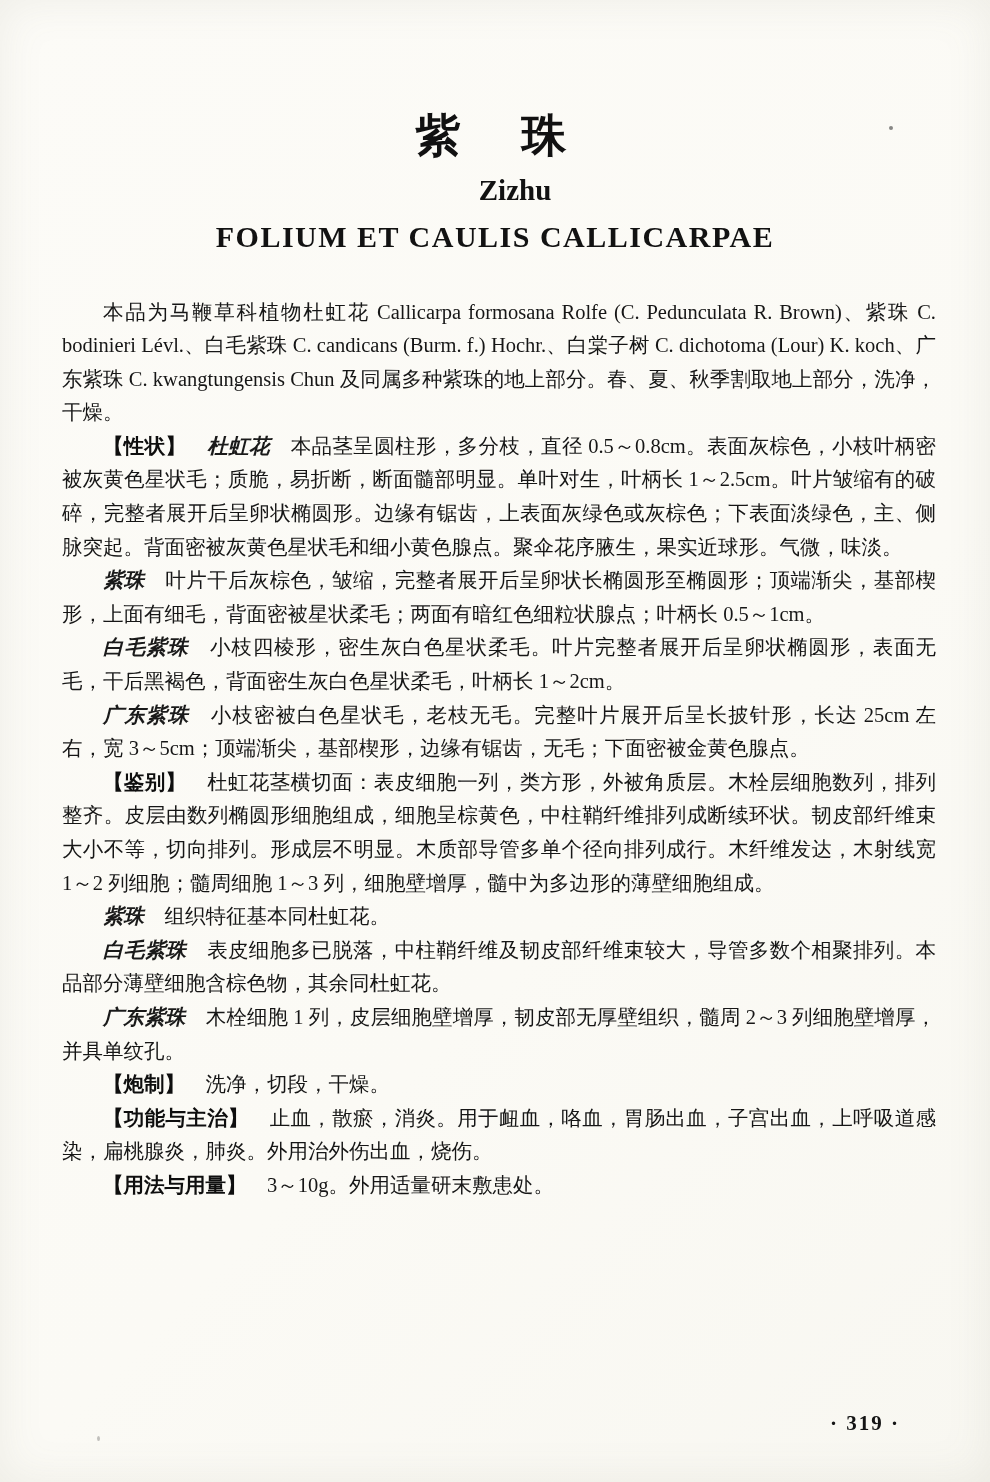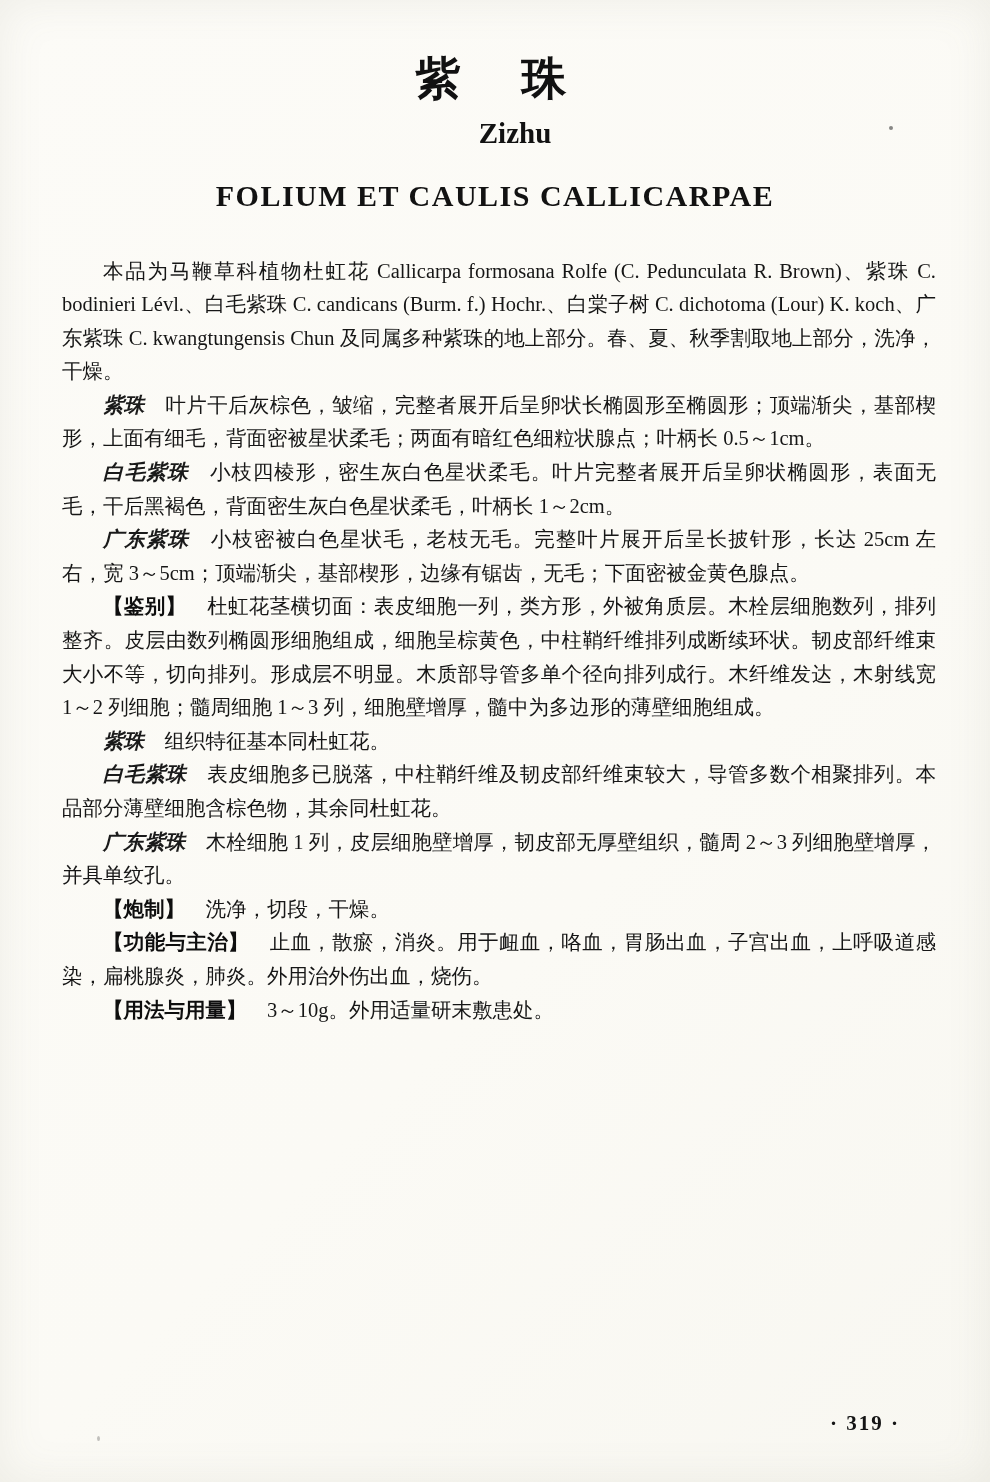--- a/index.html
+++ b/index.html
@@ -15,39 +15,39 @@
   .page {
     position: relative;
     width: 990px;
     height: 1482px;
     background: linear-gradient(135deg, #fcfbf7 0%, #fbfaf5 60%, #f8f7f1 100%);
     color: #161616;
     overflow: hidden;
     box-shadow: inset 0 0 45px rgba(120,115,100,0.10);
   }
   .header {
-    padding-top: 55px;
+    padding-top: 112px;
     text-align: center;
   }
   .title-cn {
     font-size: 45px;
     font-weight: 700;
     letter-spacing: 8px;
     line-height: 1.1;
     color: #111;
   }
   .pinyin {
     margin-top: 12px;
     font-size: 29px;
     font-weight: 700;
     color: #121212;
     margin-left: 40px;
   }
   .latin {
-    margin-top: 29px;
+    margin-top: 13px;
     font-size: 30px;
     font-weight: 700;
     letter-spacing: 1.5px;
     color: #121212;
   }
   .body-text {
     margin: 42px 54px 4px 62px;
     font-size: 20.5px;
     line-height: 33.6px;
     text-align: justify;
@@ -89,20 +89,21 @@
 <div class="page">
 
   <div class="header">
     <div class="title-cn">紫　珠</div>
     <div class="pinyin">Zizhu</div>
     <div class="latin">FOLIUM ET CAULIS CALLICARPAE</div>
   </div>
 
   <div class="body-text">
       <p class="para"><span class="seg-normal">本品为马鞭草科植物杜虹花 Callicarpa formosana Rolfe (C. Pedunculata R. Brown)、紫珠 C. bodinieri Lévl.、白毛紫珠 C. candicans (Burm. f.) Hochr.、白棠子树 C. dichotoma (Lour) K. koch、广东紫珠 C. kwangtungensis Chun 及同属多种紫珠的地上部分。春、夏、秋季割取地上部分，洗净，干燥。</span></p>
+      <p class="para"><span class="seg-label">【性状】　</span><span class="seg-kai">杜虹花　</span><span class="seg-normal">本品茎呈圆柱形，多分枝，直径 0.5～0.8cm。表面灰棕色，小枝叶柄密被灰黄色星状毛；质脆，易折断，断面髓部明显。单叶对生，叶柄长 1～2.5cm。叶片皱缩有的破碎，完整者展开后呈卵状椭圆形。边缘有锯齿，上表面灰绿色或灰棕色；下表面淡绿色，主、侧脉突起。背面密被灰黄色星状毛和细小黄色腺点。聚伞花序腋生，果实近球形。气微，味淡。</span></p>
       <p class="para"><span class="seg-kai">紫珠　</span><span class="seg-normal">叶片干后灰棕色，皱缩，完整者展开后呈卵状长椭圆形至椭圆形；顶端渐尖，基部楔形，上面有细毛，背面密被星状柔毛；两面有暗红色细粒状腺点；叶柄长 0.5～1cm。</span></p>
       <p class="para"><span class="seg-kai">白毛紫珠　</span><span class="seg-normal">小枝四棱形，密生灰白色星状柔毛。叶片完整者展开后呈卵状椭圆形，表面无毛，干后黑褐色，背面密生灰白色星状柔毛，叶柄长 1～2cm。</span></p>
       <p class="para"><span class="seg-kai">广东紫珠　</span><span class="seg-normal">小枝密被白色星状毛，老枝无毛。完整叶片展开后呈长披针形，长达 25cm 左右，宽 3～5cm；顶端渐尖，基部楔形，边缘有锯齿，无毛；下面密被金黄色腺点。</span></p>
       <p class="para"><span class="seg-label">【鉴别】　</span><span class="seg-normal">杜虹花茎横切面：表皮细胞一列，类方形，外被角质层。木栓层细胞数列，排列整齐。皮层由数列椭圆形细胞组成，细胞呈棕黄色，中柱鞘纤维排列成断续环状。韧皮部纤维束大小不等，切向排列。形成层不明显。木质部导管多单个径向排列成行。木纤维发达，木射线宽 1～2 列细胞；髓周细胞 1～3 列，细胞壁增厚，髓中为多边形的薄壁细胞组成。</span></p>
       <p class="para"><span class="seg-kai">紫珠　</span><span class="seg-normal">组织特征基本同杜虹花。</span></p>
       <p class="para"><span class="seg-kai">白毛紫珠　</span><span class="seg-normal">表皮细胞多已脱落，中柱鞘纤维及韧皮部纤维束较大，导管多数个相聚排列。本品部分薄壁细胞含棕色物，其余同杜虹花。</span></p>
       <p class="para"><span class="seg-kai">广东紫珠　</span><span class="seg-normal">木栓细胞 1 列，皮层细胞壁增厚，韧皮部无厚壁组织，髓周 2～3 列细胞壁增厚，并具单纹孔。</span></p>
       <p class="para"><span class="seg-label">【炮制】　</span><span class="seg-normal">洗净，切段，干燥。</span></p>
       <p class="para"><span class="seg-label">【功能与主治】　</span><span class="seg-normal">止血，散瘀，消炎。用于衄血，咯血，胃肠出血，子宫出血，上呼吸道感染，扁桃腺炎，肺炎。外用治外伤出血，烧伤。</span></p>
       <p class="para"><span class="seg-label">【用法与用量】　</span><span class="seg-normal">3～10g。外用适量研末敷患处。</span></p>

